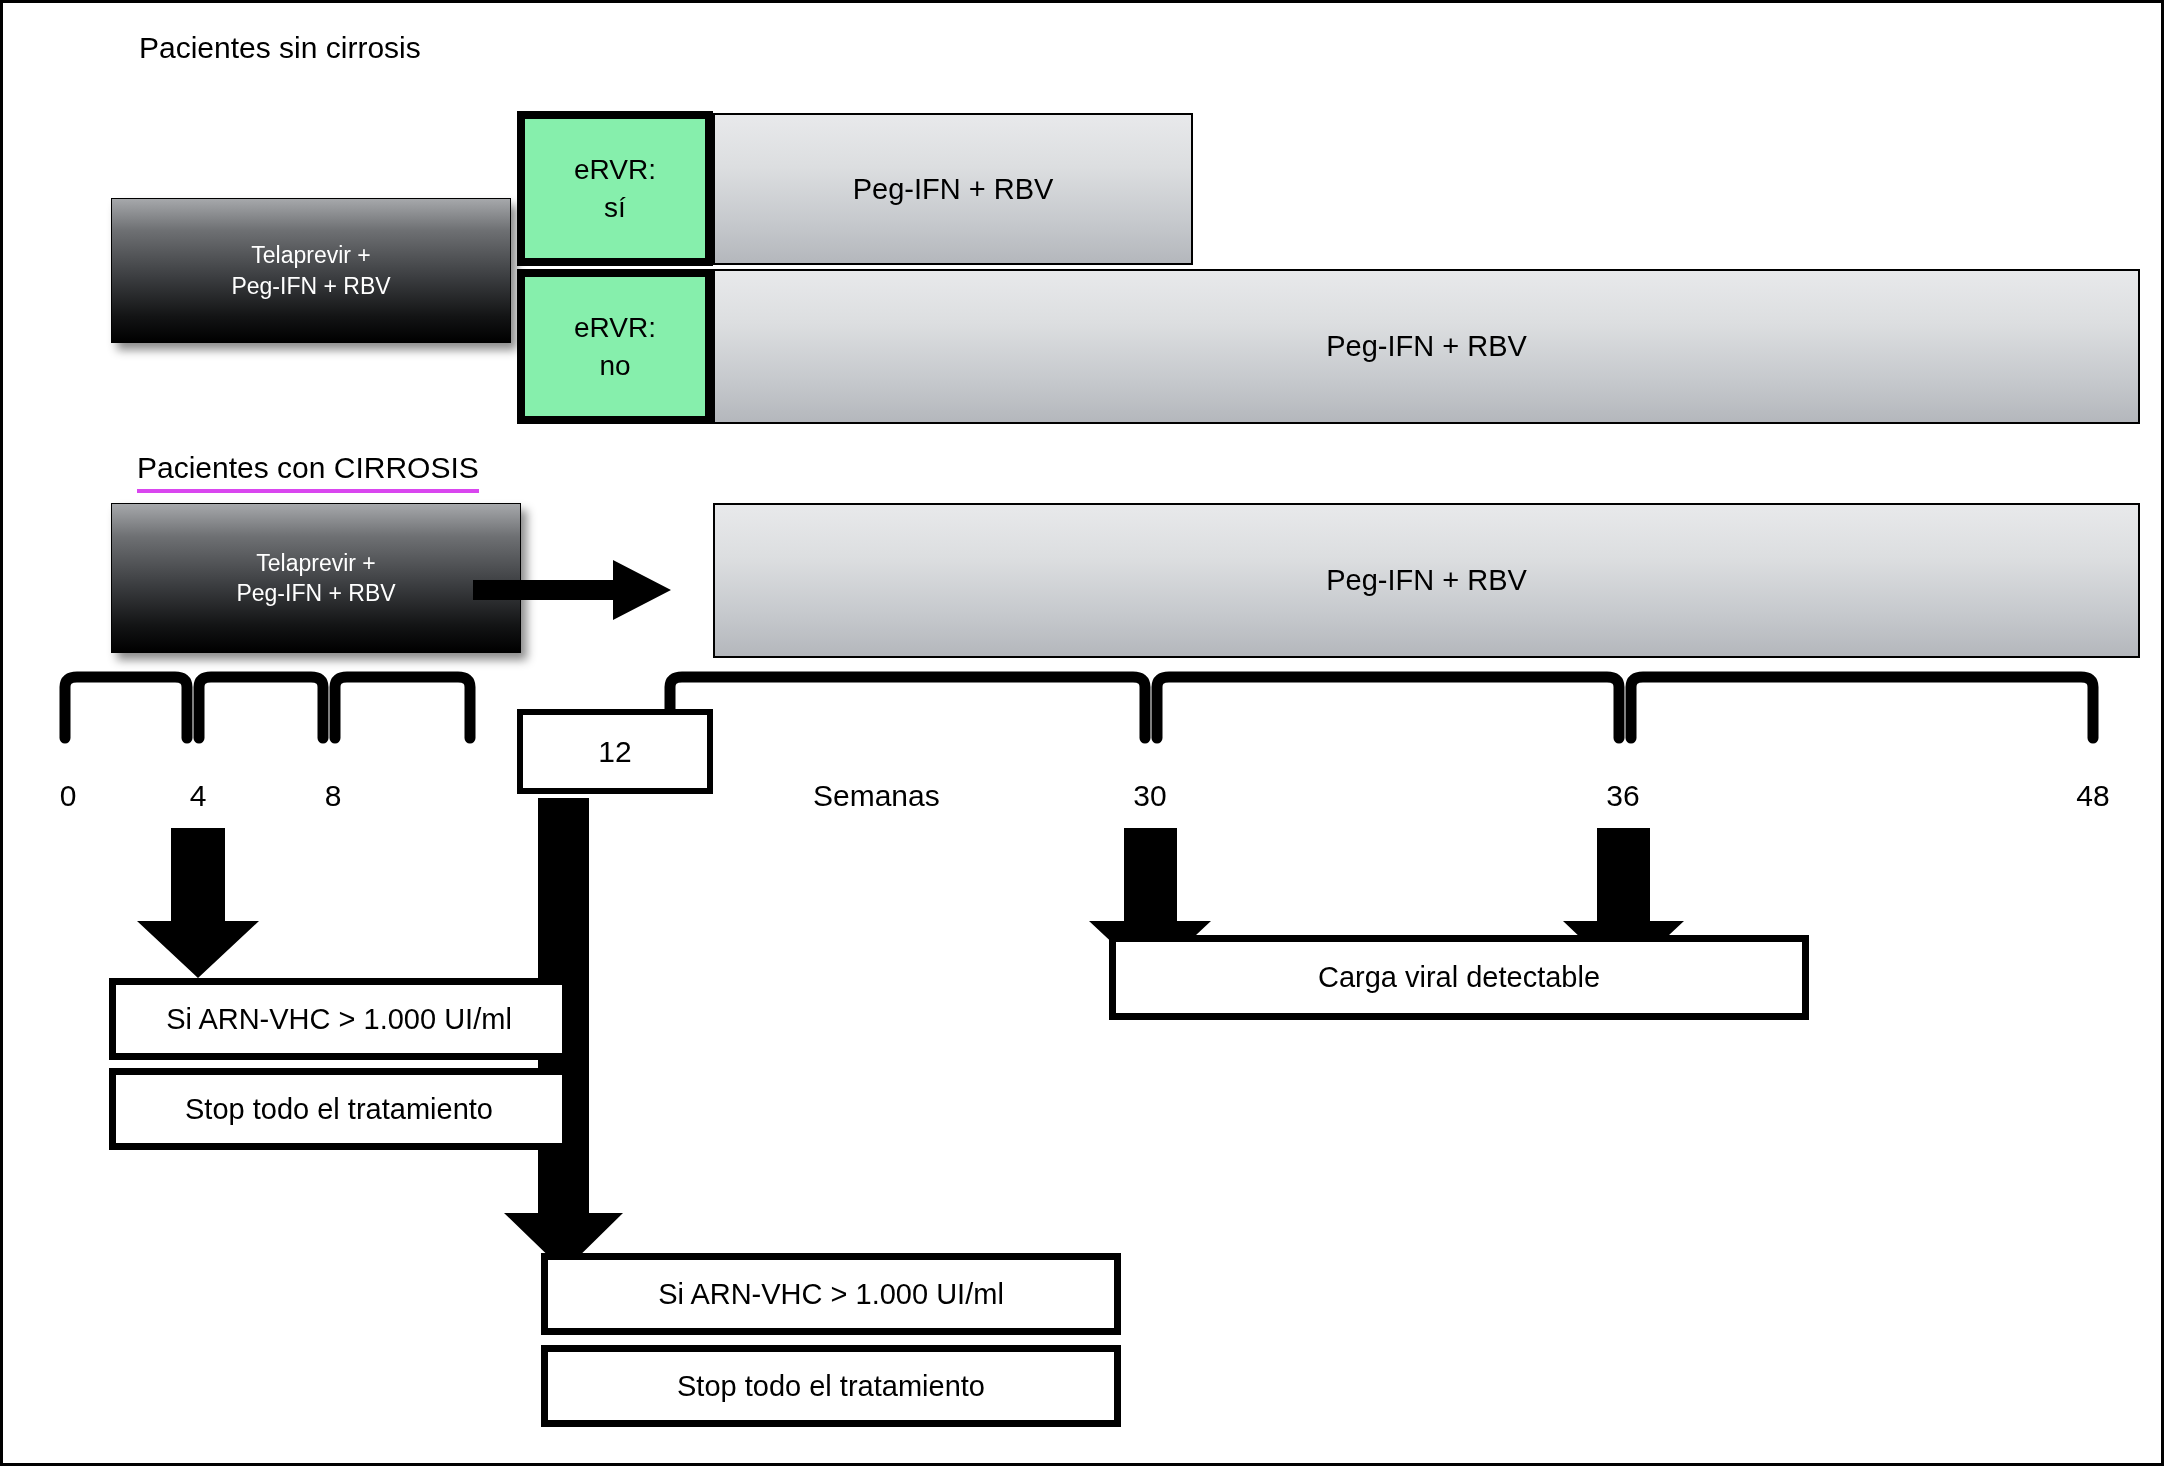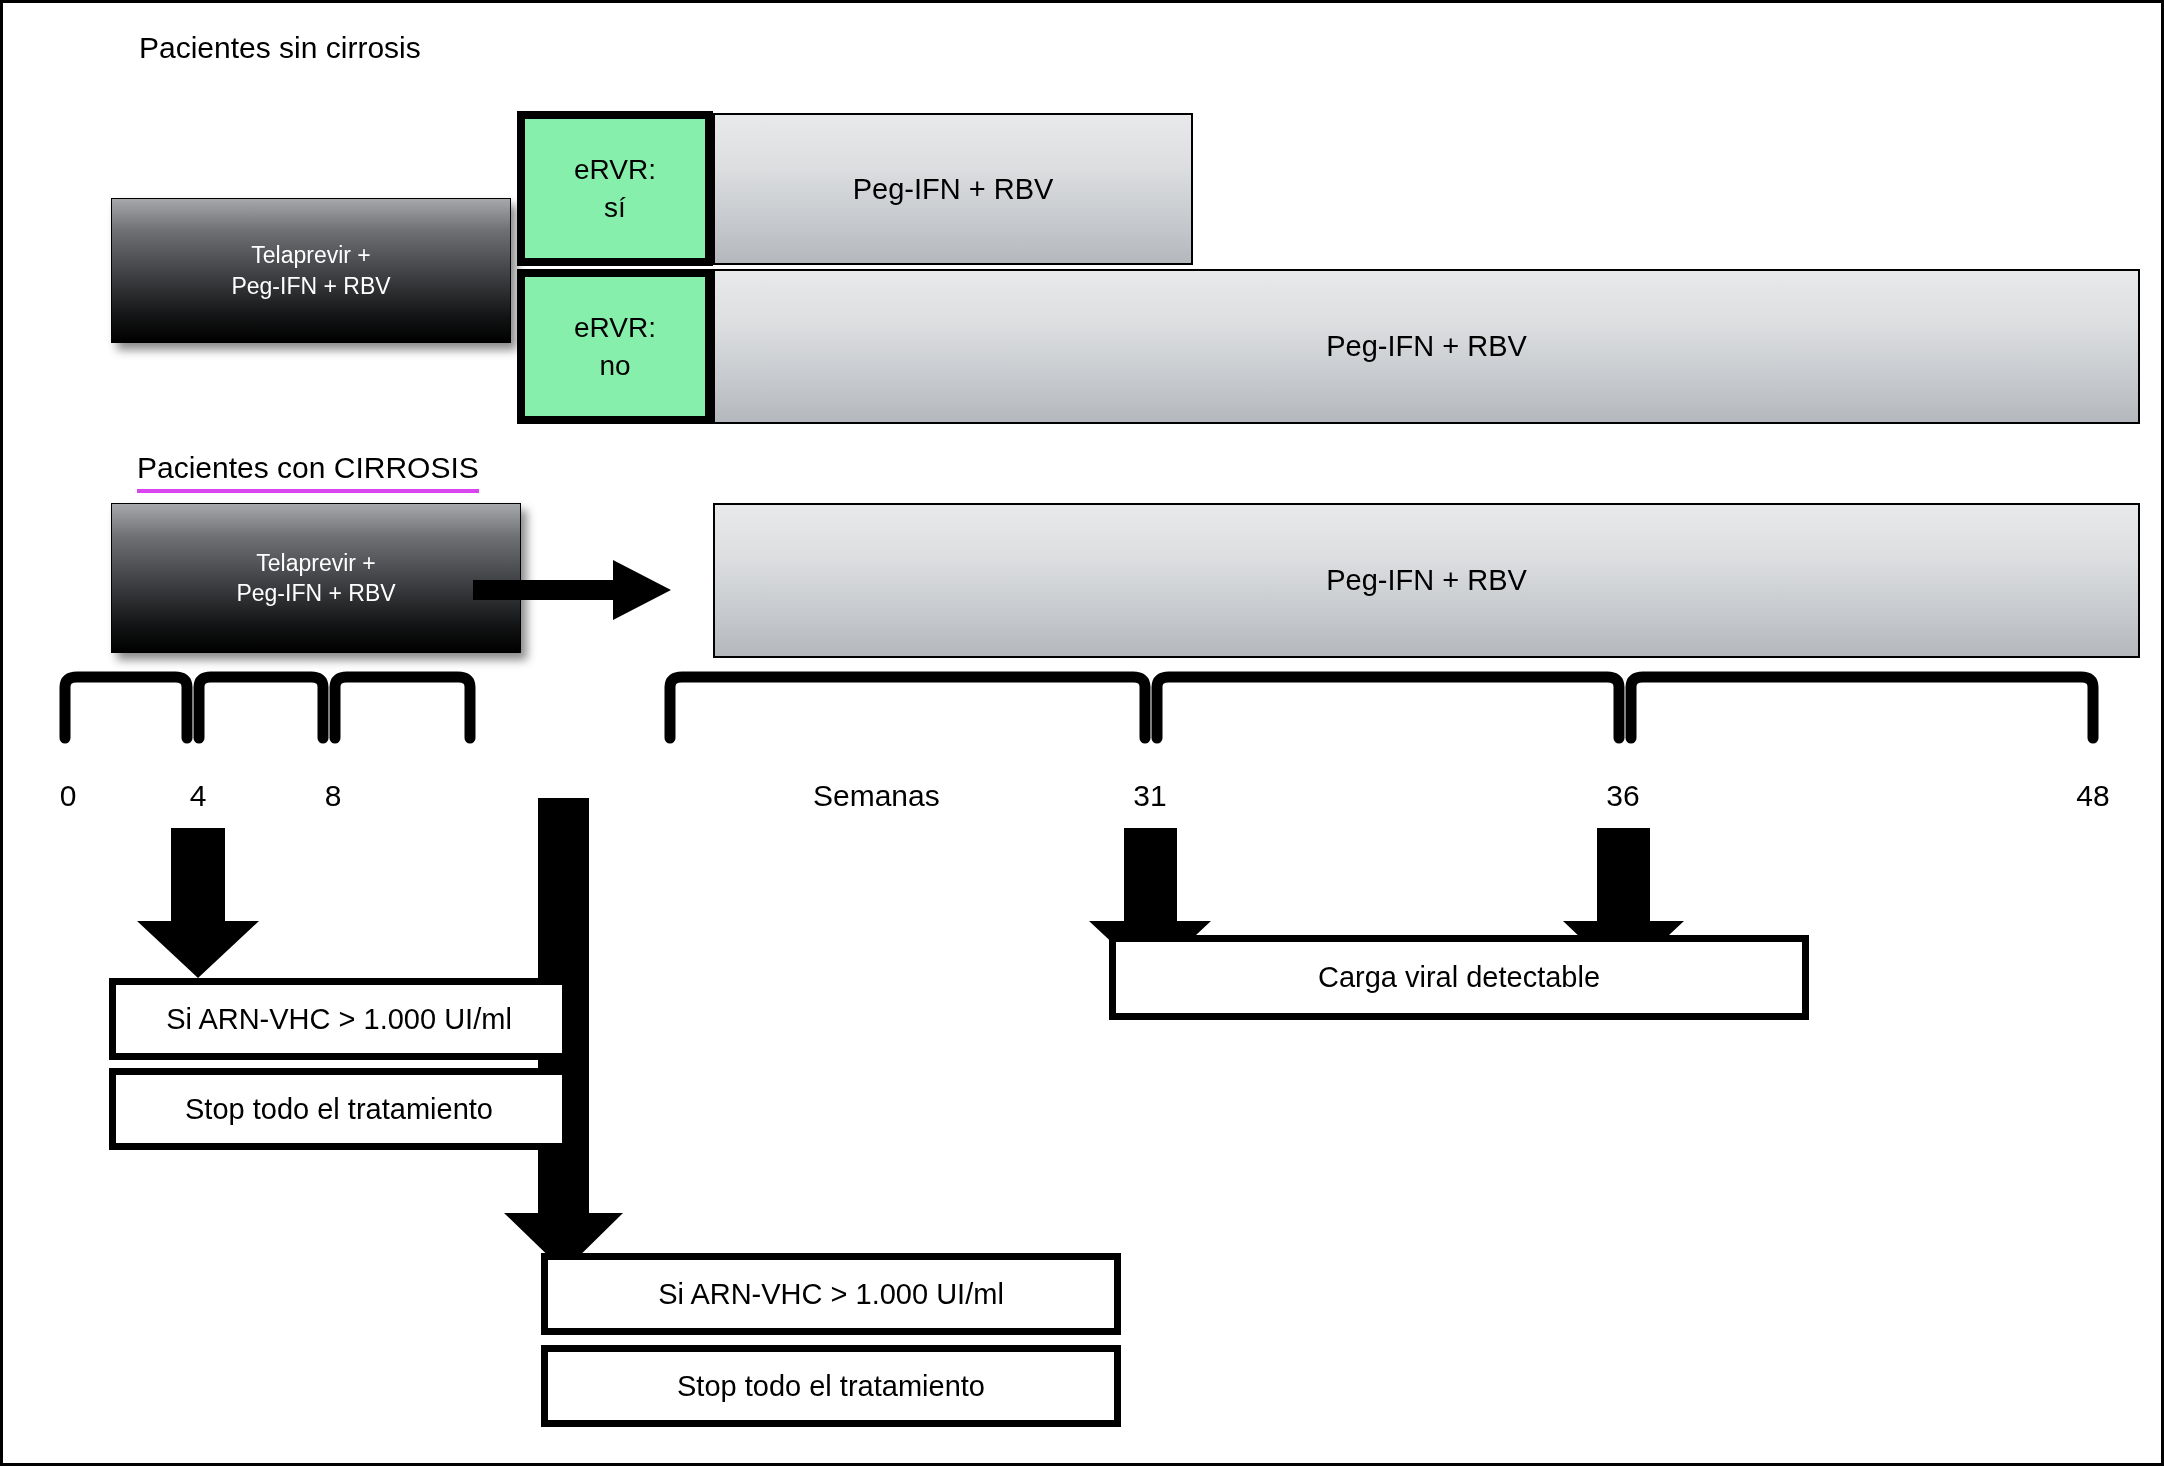--- a/index.html
+++ b/index.html
@@ -120,26 +120,29 @@
       <path d="M332 735 L332 684 Q332 674 344 674 L455 674 Q467 674 467 684 L467 735"></path>
 
       <path d="M667 735 L667 684 Q667 674 679 674 L1130 674 Q1142 674 1142 684 L1142 735"></path>
 
       <path d="M1154 735 L1154 684 Q1154 674 1166 674 L1604 674 Q1616 674 1616 684 L1616 735"></path>
 
       <path d="M1628 735 L1628 684 Q1628 674 1640 674 L2078 674 Q2090 674 2090 684 L2090 735"></path>
     </g>
   </svg>
 
+  <div class="abs ctr twelve-box" style="left:466px;top:706px;width:196px;height:85px;">
+    <span>12</span>
+  </div>
 
   <div class="week-label" style="left:42px;top:776px;width:46px;">0</div>
   <div class="week-label" style="left:172px;top:776px;width:46px;">4</div>
   <div class="week-label" style="left:307px;top:776px;width:46px;">8</div>
   <div class="semanas" style="left:810px;top:776px;">Semanas</div>
-  <div class="week-label" style="left:1119px;top:776px;width:56px;">31</div>
+  <div class="week-label" style="left:1119px;top:776px;width:56px;">30</div>
   <div class="week-label" style="left:1592px;top:776px;width:56px;">36</div>
   <div class="week-label" style="left:2062px;top:776px;width:56px;">48</div>
 
   <svg class="overlay" width="2164" height="1466" viewBox="0 0 2164 1466">
 
     <g>
       <path d="M168 825 L222 825 L222 918 L256 918 L195 975 L134 918 L168 918 Z" fill="#000"></path>
     </g>
 
     <g>

